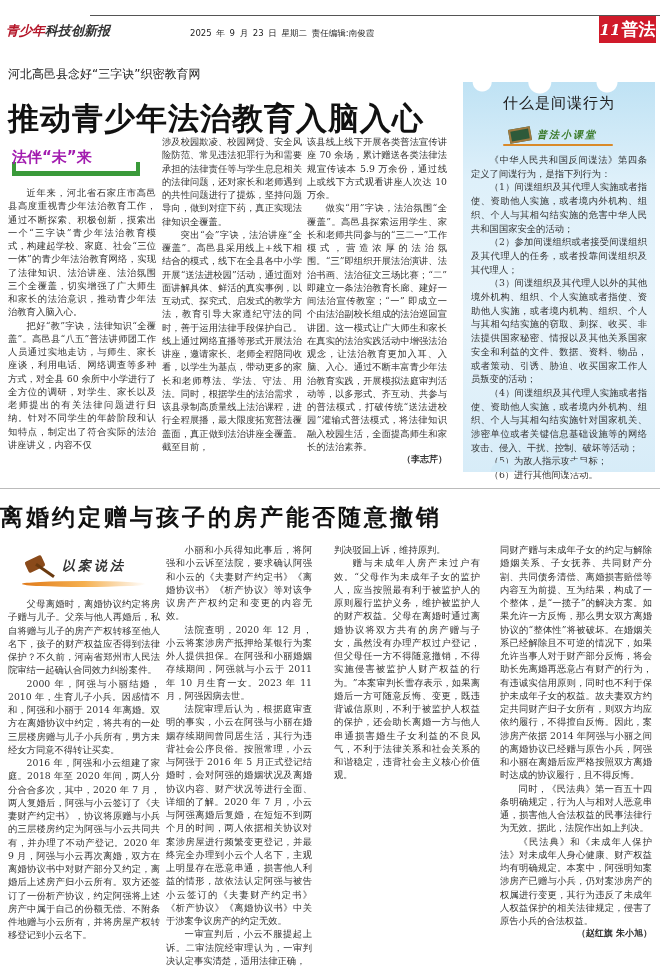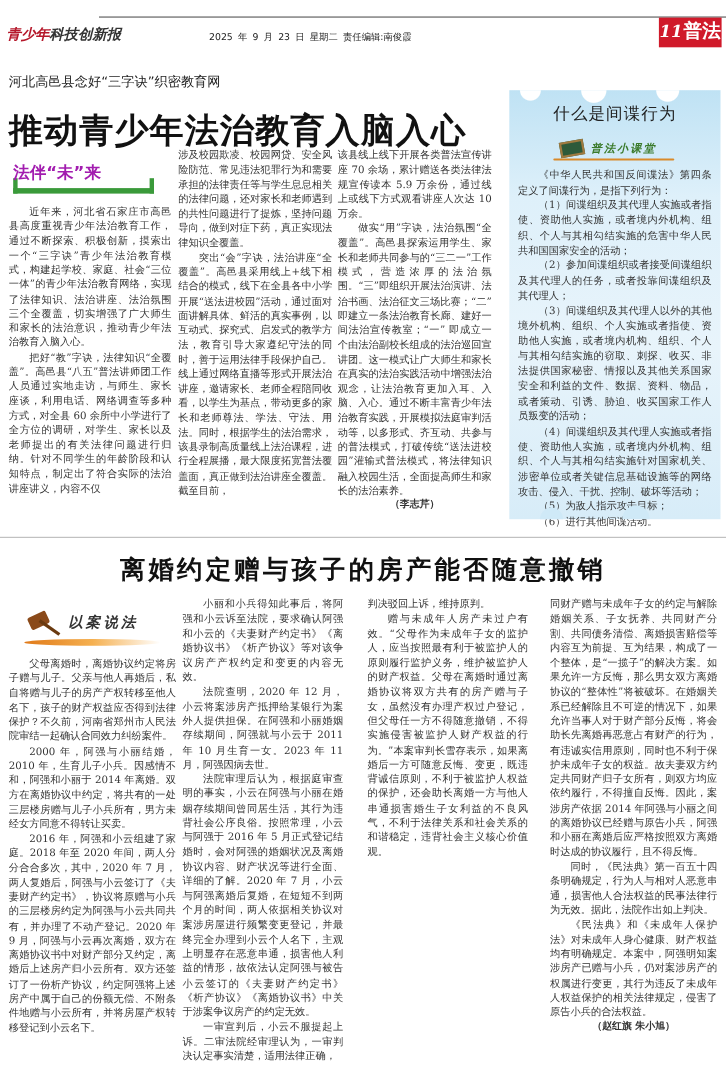--- a/index.html
+++ b/index.html
@@ -19,35 +19,35 @@
 
   .section-banner { position: absolute; left: 12px; top: 146px; width: 128px; height: 30px; }
   .section-banner .bar { position: absolute; left: 0; right: 0; bottom: 0; height: 5px; background: #3a9a3a; }
   .section-banner .sideL, .section-banner .sideR { position: absolute; bottom: 0; width: 4px; height: 14px; background: #3a9a3a; }
   .section-banner .sideL { left: 0; } .section-banner .sideR { right: 0; }
   .section-banner .label { position: absolute; left: 0; right: 0; top: 2px; text-align: left; font-family: "DejaVu Sans", sans-serif; font-weight: bold; font-size: 15px; color: #a21caf; }
 
   .col { position: absolute; font-size: 9.3px; line-height: 13.25px; text-align: justify; color: #333; }
   .col p { text-indent: 2em; }
   .col p.noindent { text-indent: 0; }
-  .byline { text-align: center; font-family: "DejaVu Sans", sans-serif; font-weight: bold; font-size: 9px; }
+  .byline { text-align: right; font-family: "DejaVu Sans", sans-serif; font-weight: bold; font-size: 9px; }
 
   .sidebar { position: absolute; left: 463px; top: 82px; width: 192px; height: 390px; background: linear-gradient(#bfe2f4 0%, #def0fa 25%, #e8f4fb 60%, #d7ecf8 100%); }
   .sidebar .cloud { position: absolute; left: 0; right: 0; top: 0; height: 14px; background: radial-gradient(circle at 10% 0, #fff 9px, transparent 10px), radial-gradient(circle at 40% 0, #fff 11px, transparent 12px), radial-gradient(circle at 75% 0, #fff 10px, transparent 11px); }
   .sidebar .title { position: absolute; left: 0; right: 0; top: 12px; text-align: center; font-family: "DejaVu Sans", sans-serif; font-size: 15px; color: #222; letter-spacing: 1px; }
   .sidebar .badge { position: absolute; left: 46px; top: 43px; height: 20px; display: flex; align-items: center; }
   .sidebar .board { width: 22px; height: 14px; background: #2e5a3a; border: 2px solid #a07a40; transform: rotate(-10deg); margin-right: 6px; }
   .sidebar .badge-text { font-family: "DejaVu Serif", serif; font-style: italic; font-weight: bold; font-size: 10px; color: #3a7a2a; letter-spacing: 2px; }
   .sidebar .underline { position: absolute; left: 40px; top: 62px; width: 110px; height: 2px; background: #d98a2a; border-radius: 2px; }
   .sidebar .body { position: absolute; left: 8px; right: 8px; top: 71px; font-size: 9.3px; line-height: 13.7px; color: #333; text-align: justify; }
   .sidebar .body p { text-indent: 2em; }
   .sidebar .bottom-cloud { position: absolute; left: 0; right: 0; bottom: 0; height: 14px; background: radial-gradient(circle at 20% 100%, #cfe9f7 10px, transparent 11px), radial-gradient(circle at 60% 100%, #cfe9f7 12px, transparent 13px); }
 
   .divider { position: absolute; left: 0; right: 0; top: 488px; height: 1px; background: #bbb; }
-  .headline2 { position: absolute; left: 0; right: 0; top: 502px; text-align: center; font-family: "DejaVu Sans", sans-serif; font-size: 23px; color: #111; letter-spacing: 3px; }
+  .headline2 { position: absolute; left: 0; right: 0; top: 502px; text-align: left; font-family: "DejaVu Sans", sans-serif; font-size: 23px; color: #111; letter-spacing: 3px; }
 
   .case-banner { position: absolute; left: 22px; top: 555px; width: 128px; height: 34px; }
   .case-banner .gavel-head { position: absolute; left: 4px; top: 3px; width: 18px; height: 12px; background: #8a4a1a; border-radius: 2px; transform: rotate(-25deg); }
   .case-banner .gavel-handle { position: absolute; left: 12px; top: 14px; width: 22px; height: 3px; background: #6a3a10; transform: rotate(35deg); }
   .case-banner .swoosh { position: absolute; left: 0; right: 4px; bottom: 2px; height: 6px; border-radius: 50%; background: linear-gradient(90deg, #e07a1a, #f5b050, #fff); }
   .case-banner .label { position: absolute; left: 40px; top: 2px; font-family: "DejaVu Serif", serif; font-style: italic; font-weight: bold; font-size: 13px; color: #333; letter-spacing: 3px; }
 </style>
 </head>
 <body>
 

